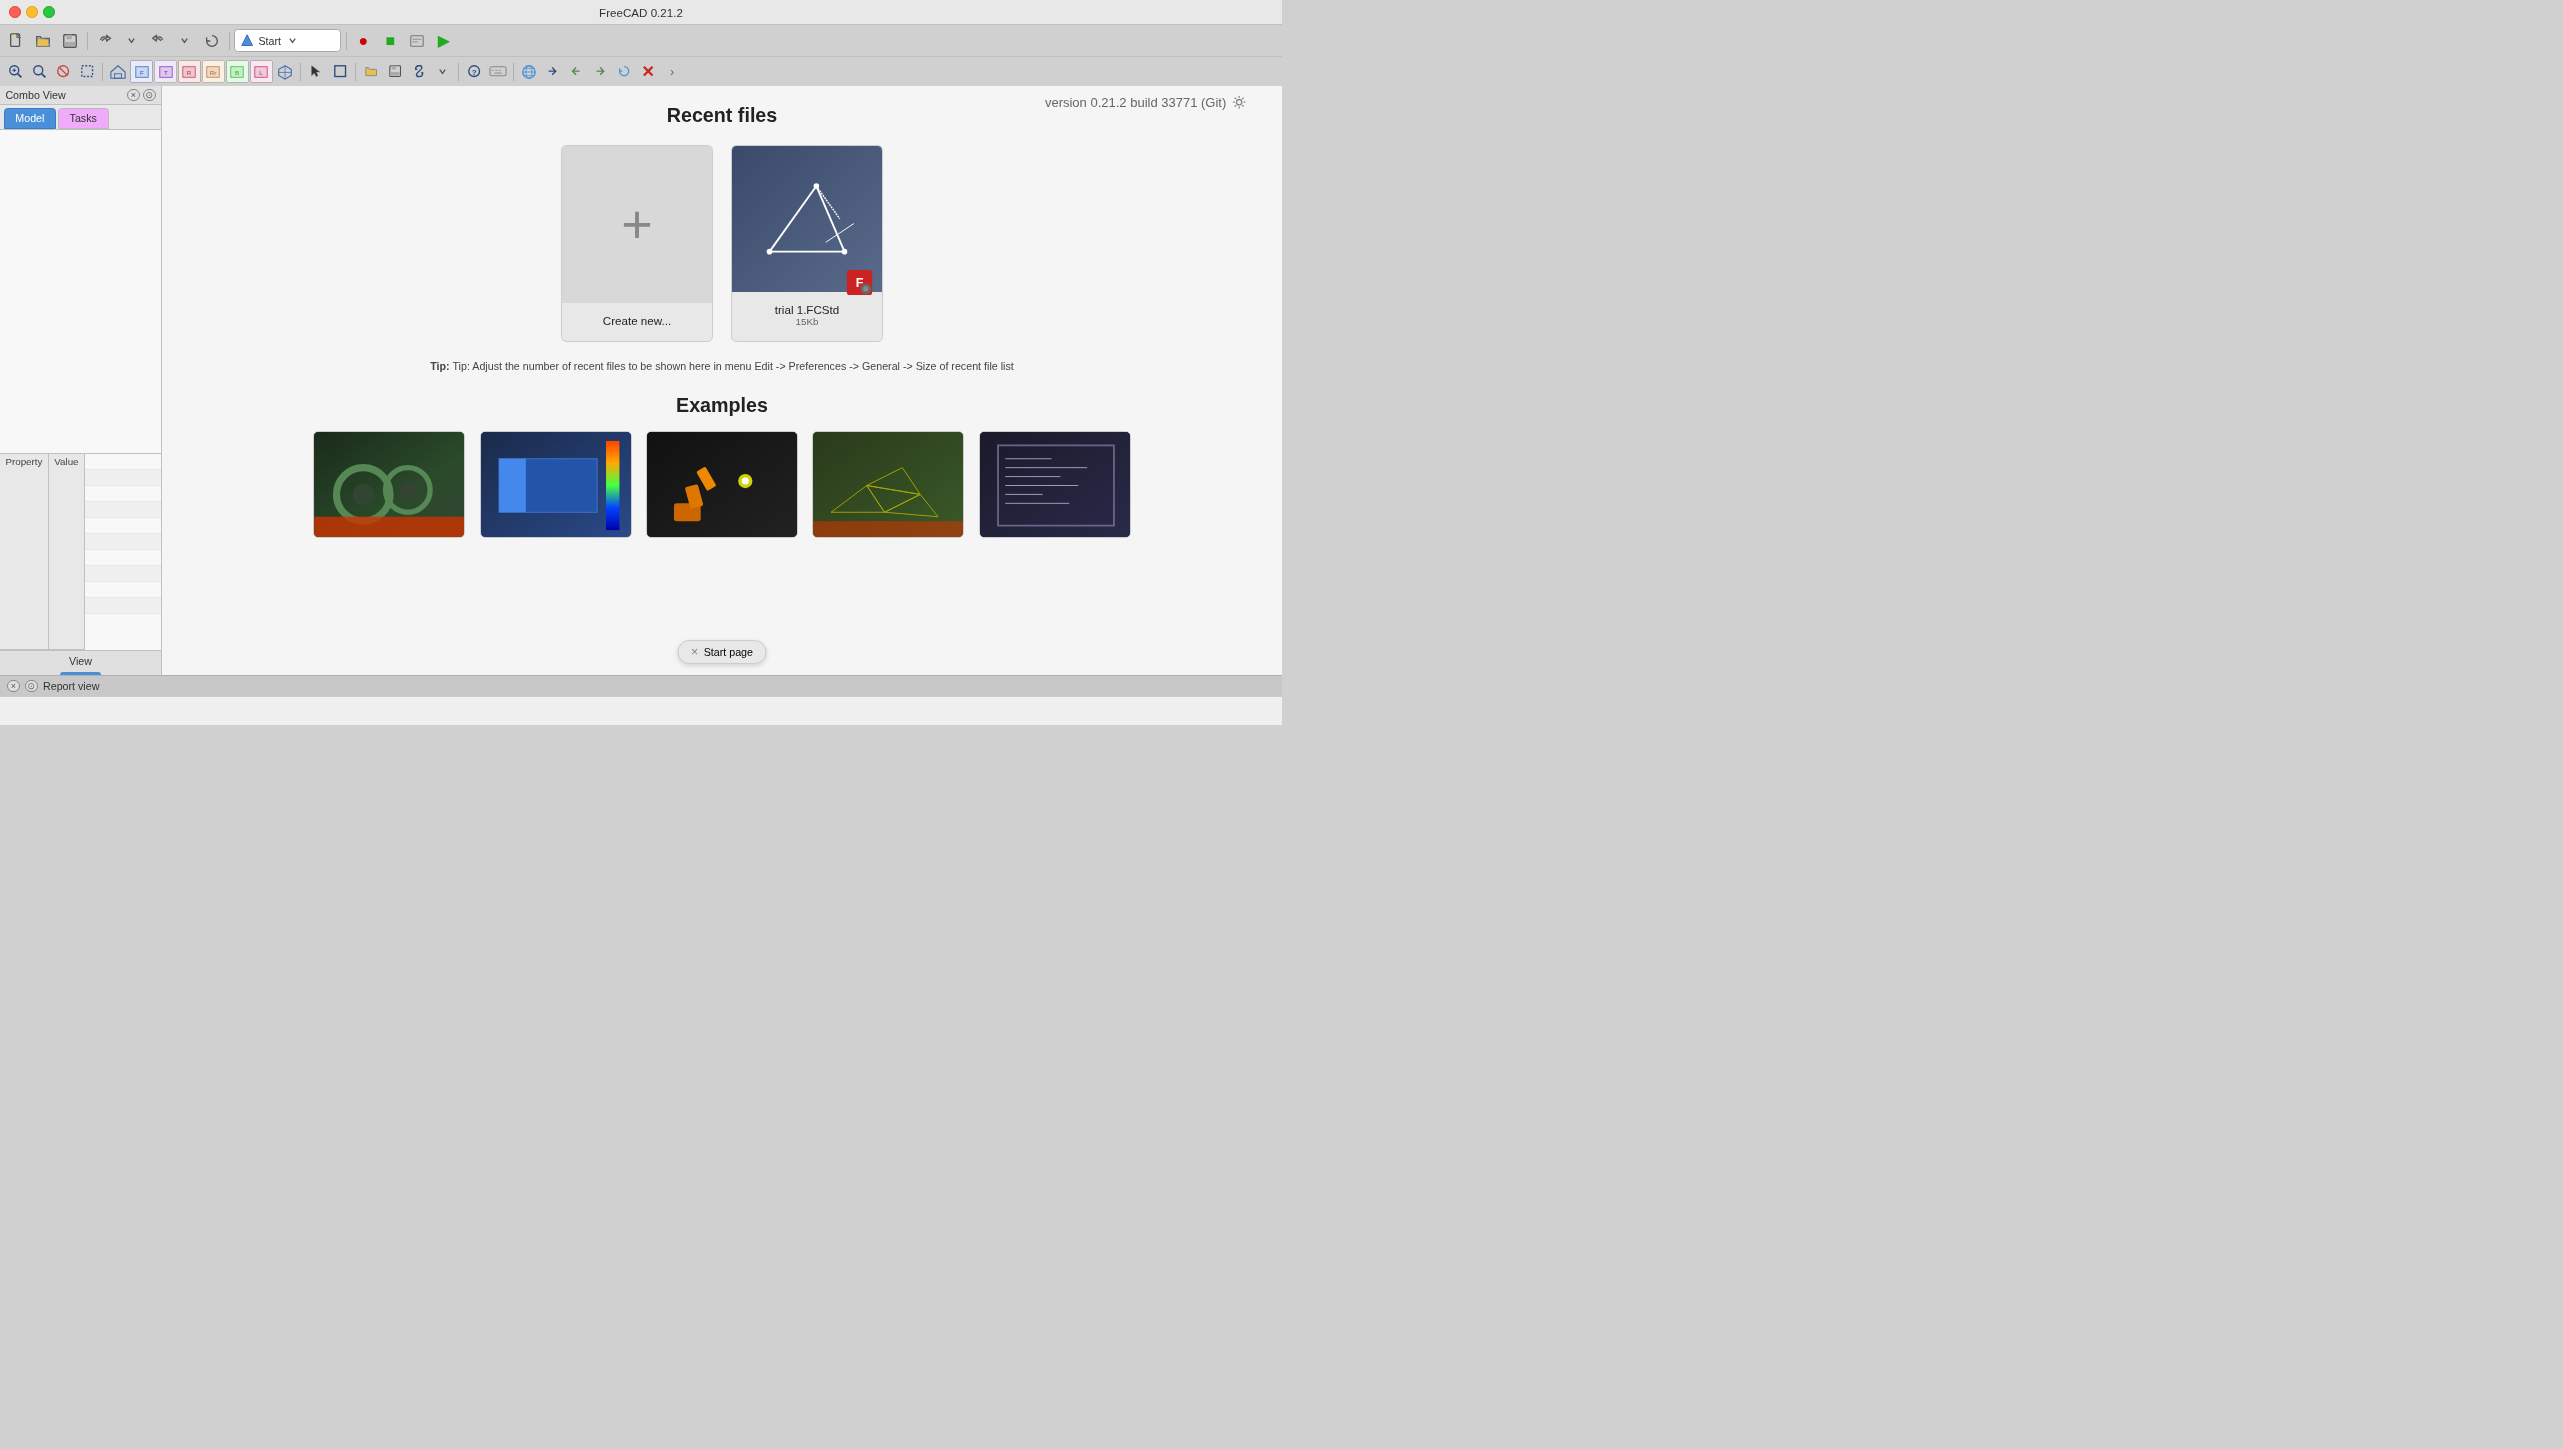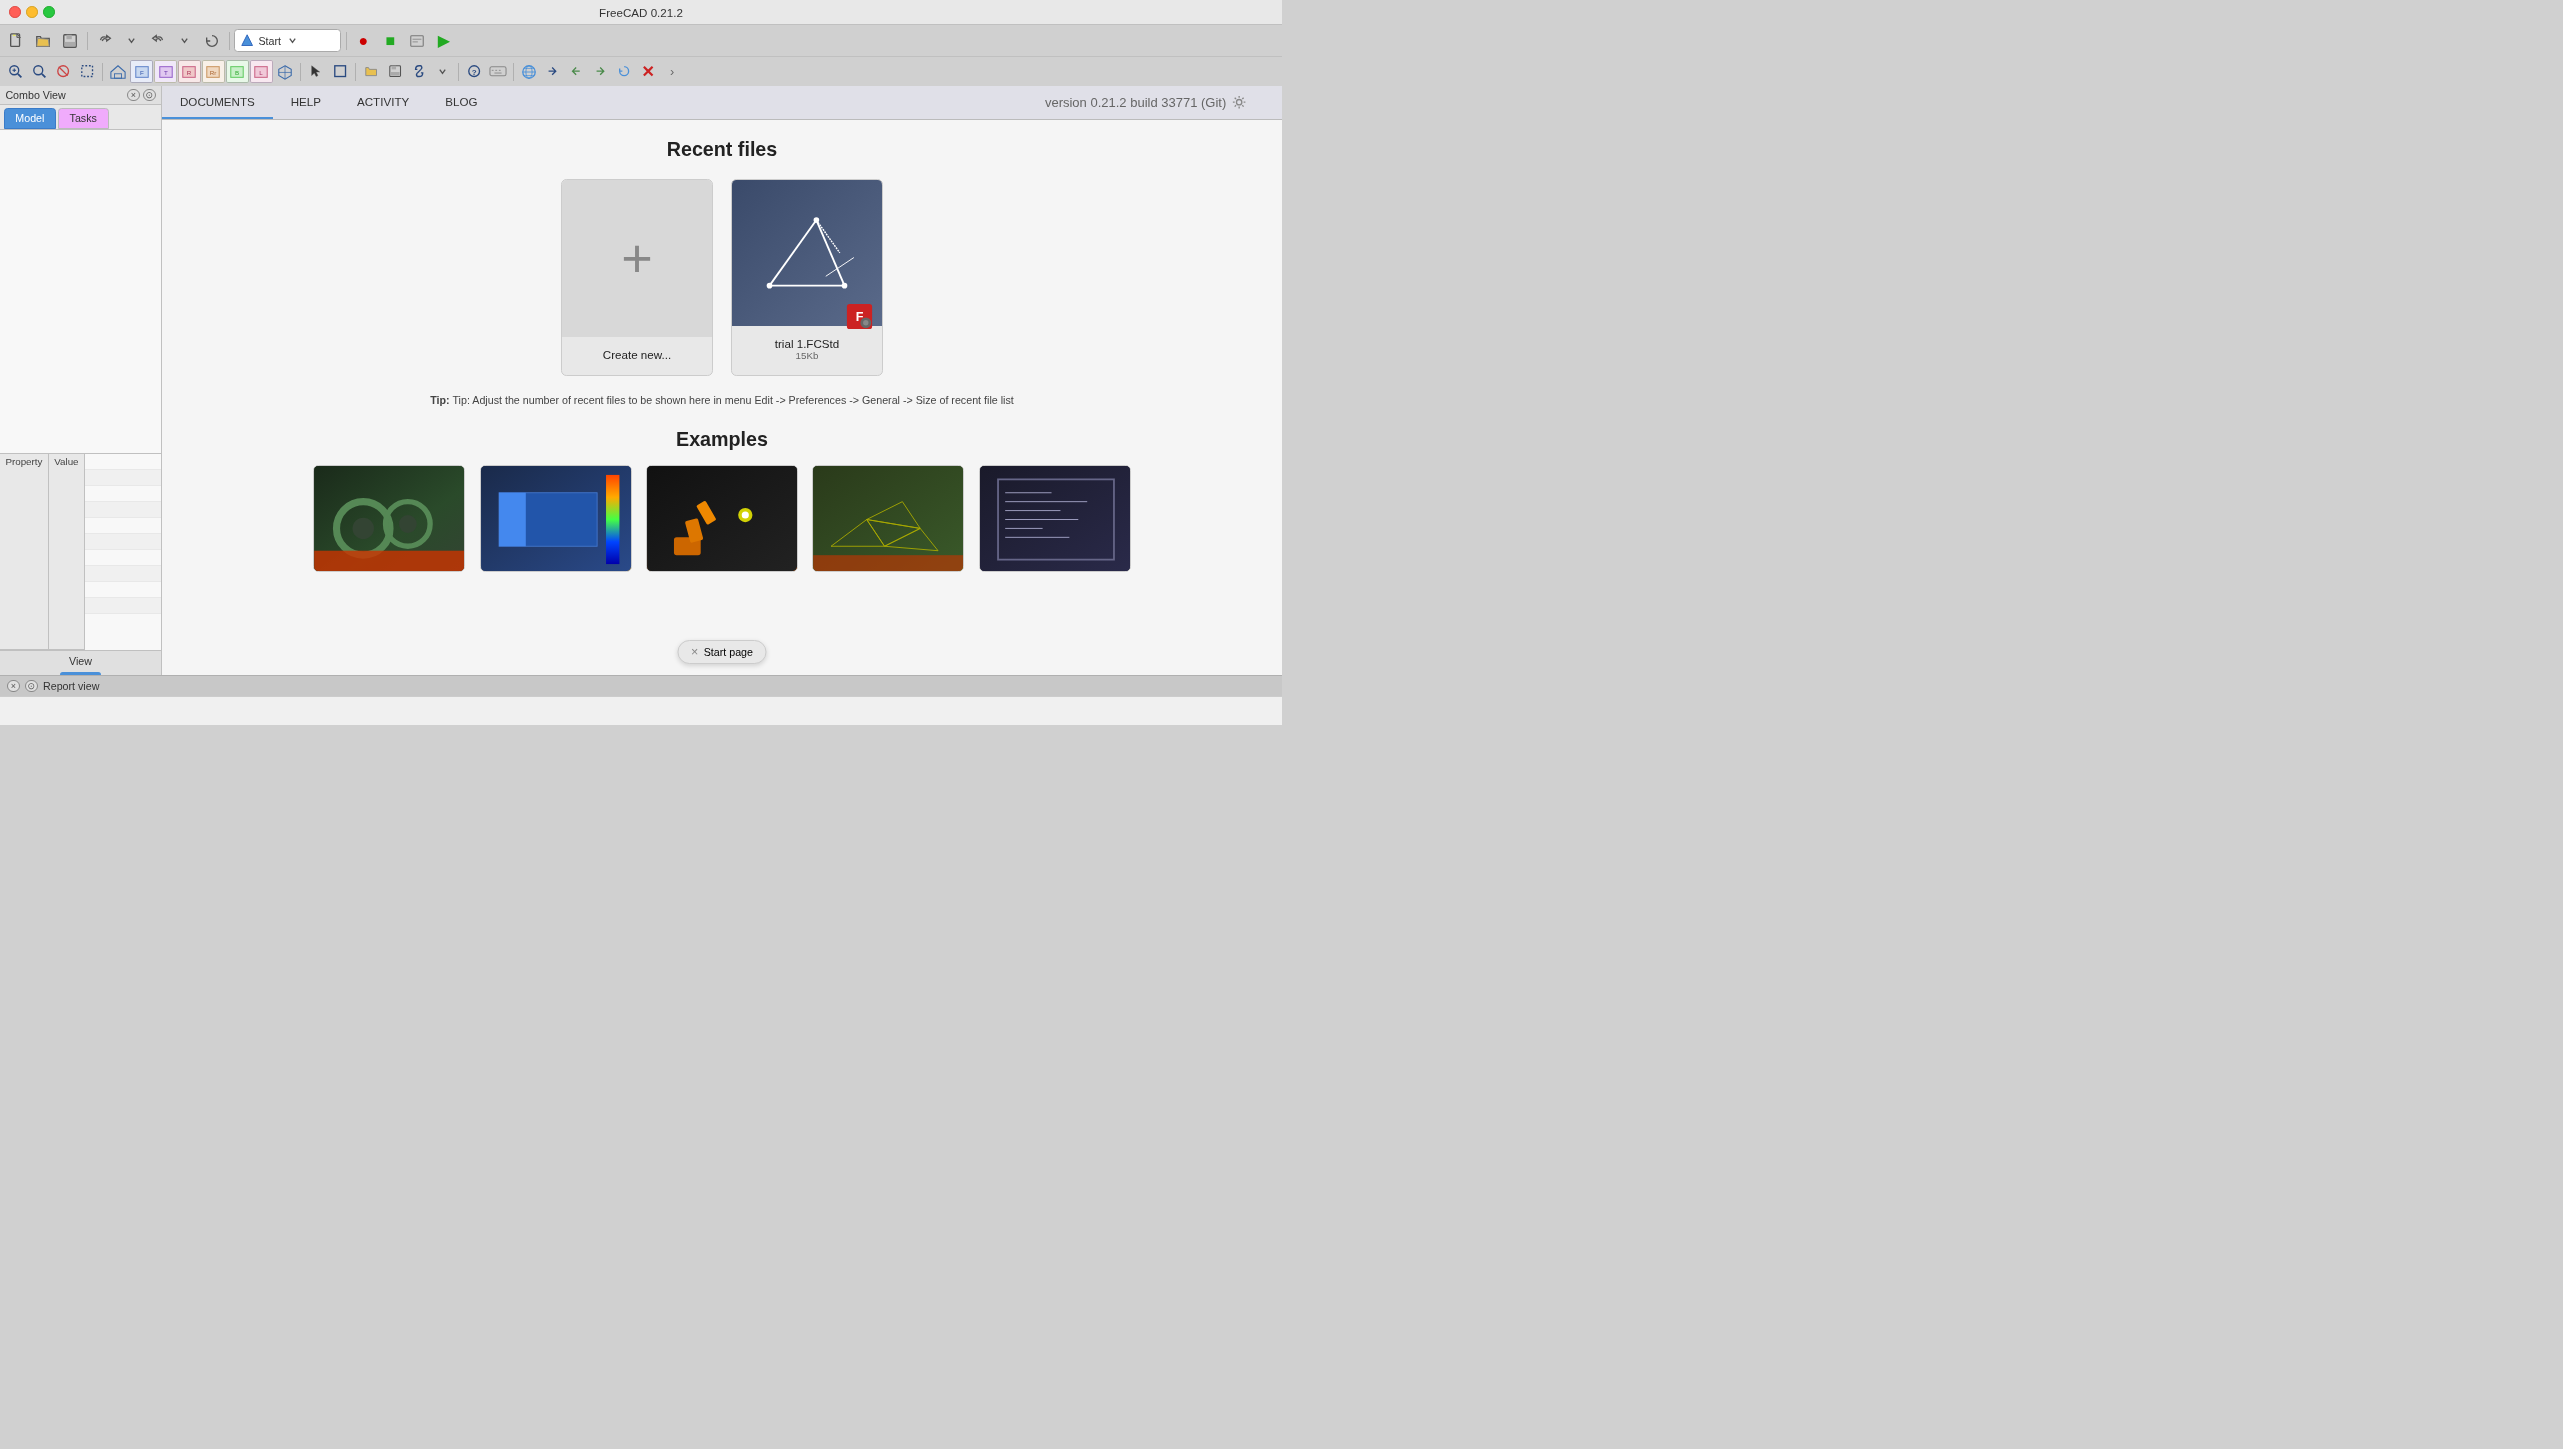--- a/index.html
+++ b/index.html
@@ -757,26 +757,20 @@
     </div>
     <div id="view-data-tabs">
       <div class="vd-tab inactive">View</div>
       <div class="vd-tab active">Data</div>
     </div>
   </div>
 
   <div id="right-content">
     <div id="start-page">
 
-      <div id="page-tabs">
-        <div class="page-tab active">DOCUMENTS</div>
-        <div class="page-tab">HELP</div>
-        <div class="page-tab">ACTIVITY</div>
-        <div class="page-tab">BLOG</div>
-      </div>
       <div id="page-version">
         <span>version 0.21.2 build 33771 (Git)</span>
         <svg width="14.3" height="14.3" viewBox="0 0 16 16" style="cursor:pointer;">
           <circle cx="8" cy="8" r="3" fill="none" stroke="#888" stroke-width="1.5"></circle>
           <path d="M8 1 L8 3 M8 13 L8 15 M1 8 L3 8 M13 8 L15 8 M3 3 L4.5 4.5 M11.5 11.5 L13 13 M13 3 L11.5 4.5 M4.5 11.5 L3 13" stroke="#888" stroke-width="1.5"></path>
         </svg>
       </div>
 
       <div id="page-content">
         <div class="section-title">Recent files</div>

